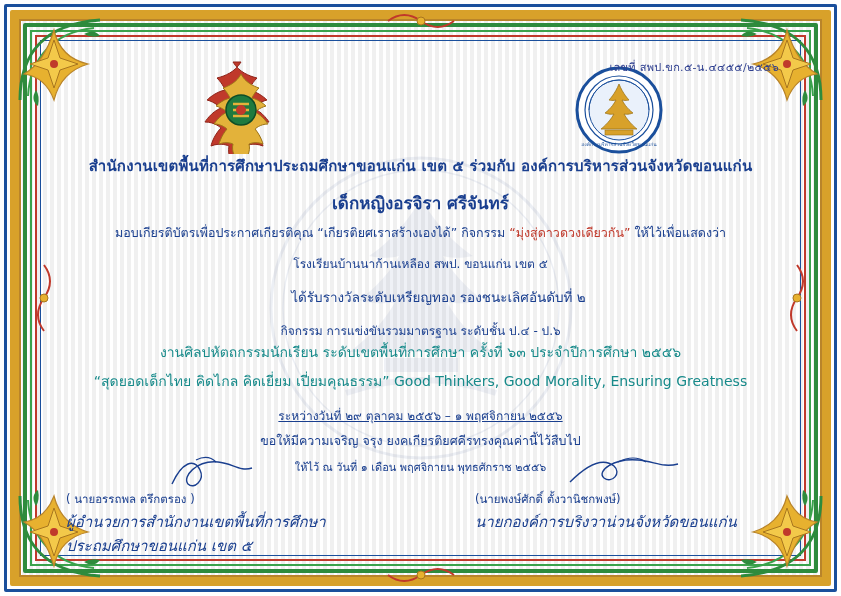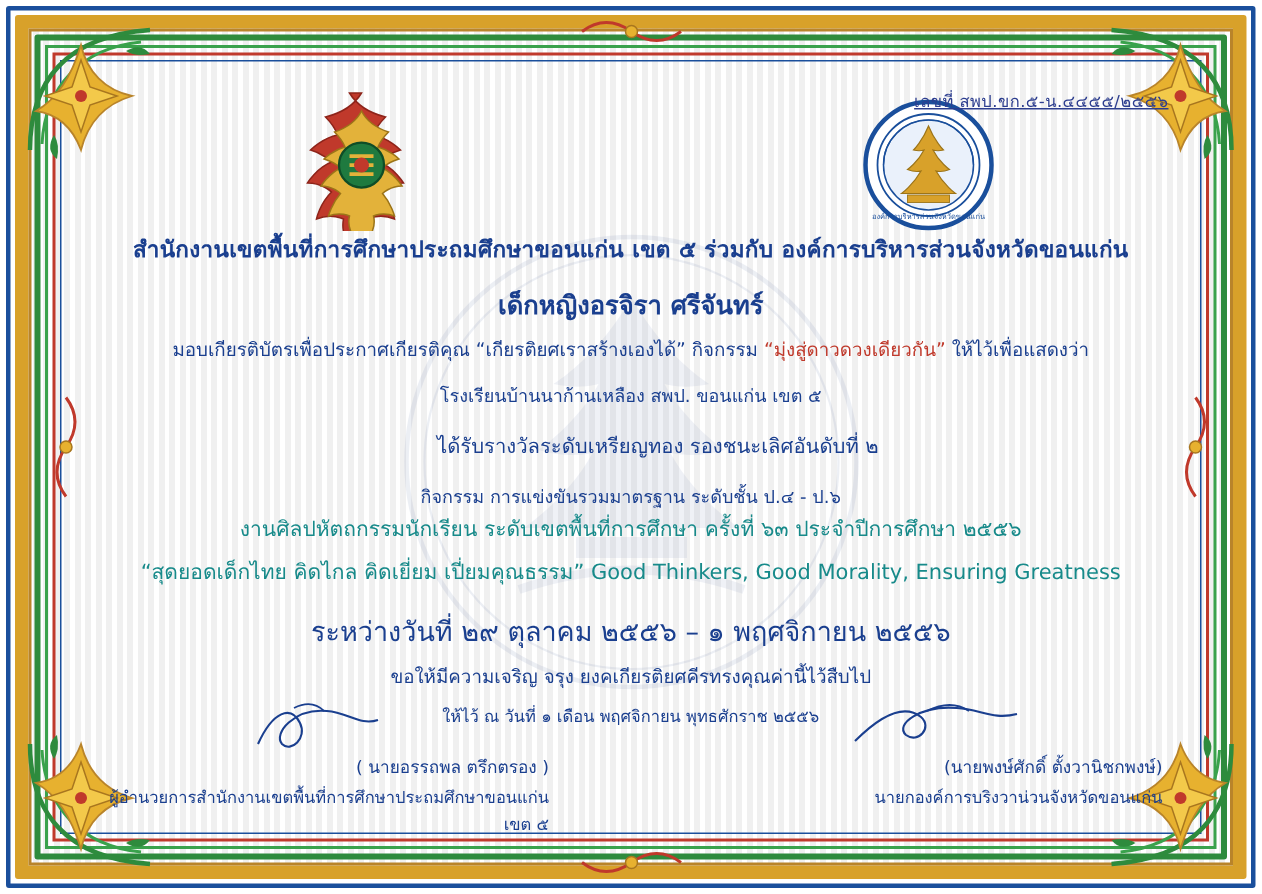--- a/index.html
+++ b/index.html
@@ -86,21 +86,20 @@
     position:absolute;left:152px;top:14px;width:82px;height:96px;
   }
   .logo-right{
     position:absolute;right:130px;top:22px;width:88px;height:88px;
   }
   .doc-no{
     position:absolute;right:14px;top:14px;
     font-size:11px;color:#2d3e8f;
     font-family:"DejaVu Sans","Liberation Sans",sans-serif;
     letter-spacing:.3px;
-    text-decoration:underline;
   }
   .line{position:relative;z-index:3;}
   .t-head{
     margin-top:110px;
     font-size:15px;font-weight:bold;color:#1a3f8f;
     letter-spacing:.2px;
   }
   .t-sub{
     margin-top:7px;font-size:12.5px;color:#1a3f8f;
   }
@@ -117,40 +116,40 @@
   .t-activity{
     margin-top:13px;font-size:12px;color:#1a3f8f;
   }
   .t-event{
     margin-top:1px;font-size:14px;color:#178a8a;
   }
   .t-slogan{
     margin-top:7px;font-size:14px;color:#178a8a;
   }
   .t-date{
-    margin-top:14px;font-size:18px;color:#1a3f8f;
+    margin-top:14px;font-size:12px;color:#1a3f8f;text-decoration:underline;
   }
   .t-bless{
     margin-top:6px;font-size:12.5px;color:#1a3f8f;
   }
   .t-given{
     margin-top:7px;font-size:11px;color:#1a3f8f;
   }
   
   .sigs{
     position:absolute;left:0;right:0;bottom:-6px;
     display:flex;justify-content:space-between;
     padding:0 18px;
     z-index:3;
   }
-  .sig{width:300px;text-align:right;position:relative;}
+  .sig{width:300px;text-align:left;position:relative;}
   .sig-mark{height:34px;position:relative;}
   .sig-mark svg{position:absolute;left:50%;top:-4px;transform:translateX(-50%);}
   .sig-name{font-size:11.5px;color:#1a3f8f;}
-  .sig-title{font-size:11px;color:#1a3f8f;margin-top:2px;}
+  .sig-title{font-size:15px;color:#1a3f8f;margin-top:2px;font-style:italic;}
 </style>
 </head>
 <body>
 
 <div class="cert">
 
   <div class="frame-outer"></div>
   <div class="frame-gold"></div>
   <div class="frame-gold-inner"></div>
   <div class="frame-green"></div>

